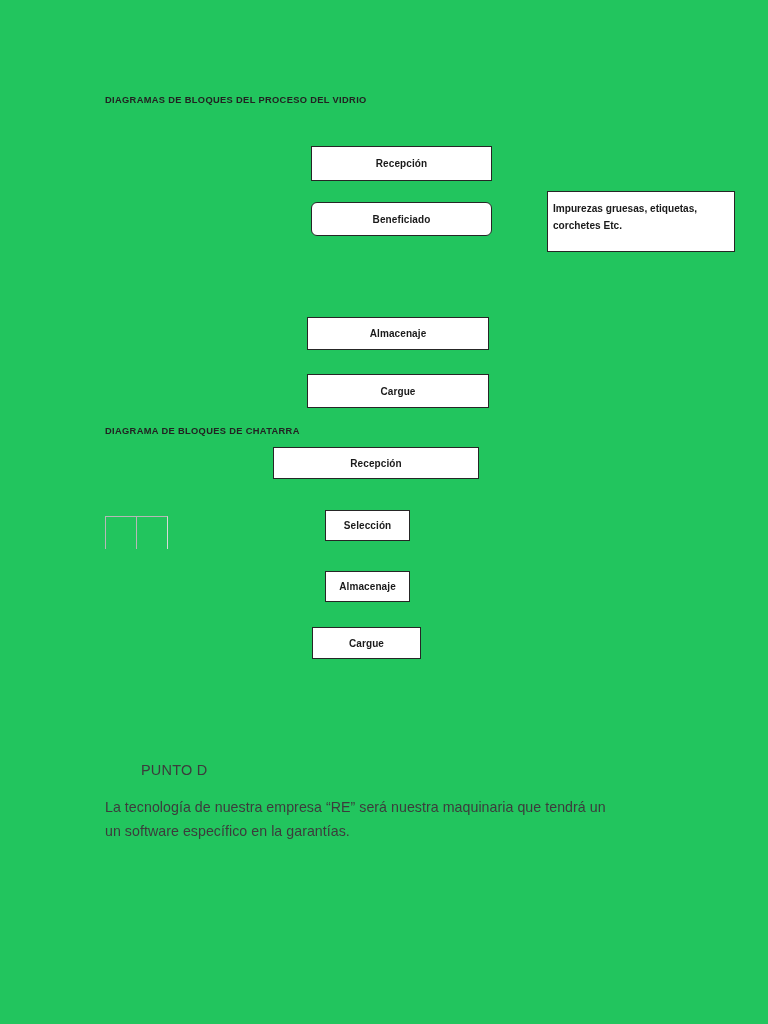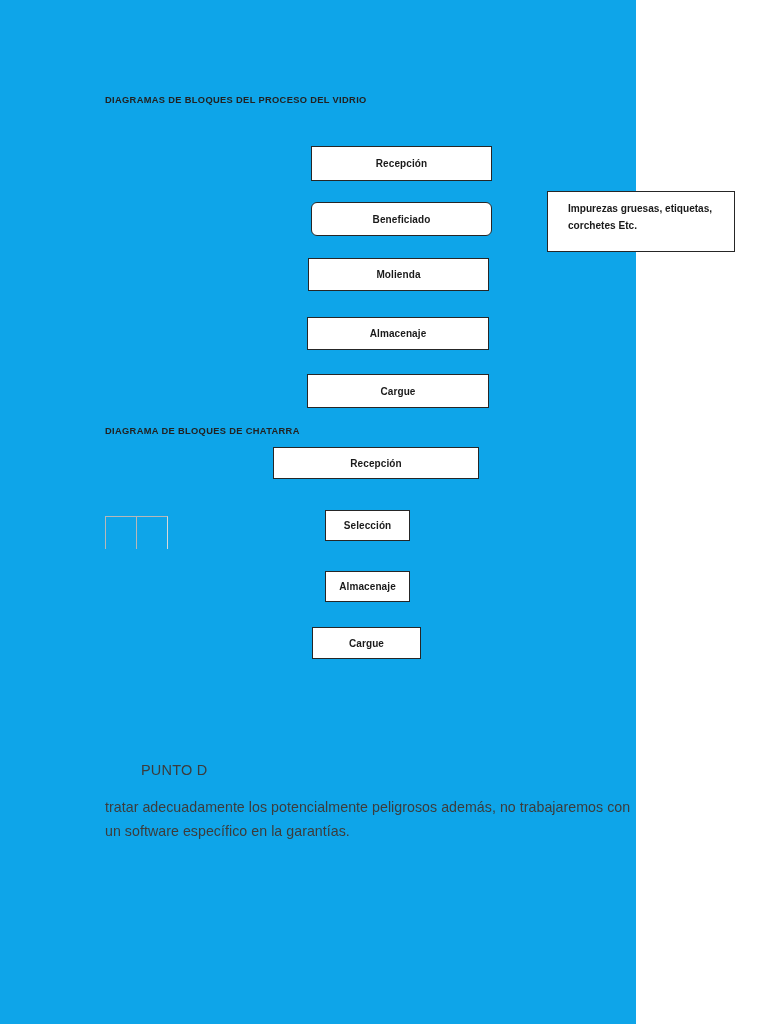--- a/index.html
+++ b/index.html
@@ -13,23 +13,23 @@
     height: 1024px;
     position: relative;
     overflow: hidden;
     font-family: "Liberation Sans", sans-serif;
     -webkit-font-smoothing: antialiased;
   }
 
   .page {
     position: absolute;
     left: 0; top: 0;
-    width: 636px;
+    width: 768px;
     height: 1024px;
-    background: #0ea5e9;
+    background: #22c55e;
   }
 
   
   .section-heading {
     position: absolute;
     font-family: "Liberation Sans", sans-serif;
     font-weight: bold;
     font-size: 9.7px;
     letter-spacing: 0.35px;
     color: #222222;
@@ -56,21 +56,21 @@
     letter-spacing: 0.1px;
     white-space: nowrap;
   }
 
   
   .note-box {
     position: absolute;
     box-sizing: border-box;
     border: 1.4px solid #262626;
     background: #ffffff;
-    padding: 8px 9px 0 20px;
+    padding: 8px 9px 0 5px;
   }
   .note-box .note-line {
     display: block;
     font-family: "Liberation Sans", sans-serif;
     font-weight: bold;
     font-size: 10.3px;
     line-height: 17px;
     color: #1a1a1a;
     white-space: nowrap;
     transform: scaleX(0.98);
@@ -129,23 +129,20 @@
   <div class="section-heading" style="left:105px; top:94px;">DIAGRAMAS DE BLOQUES DEL PROCESO DEL VIDRIO</div>
 
   <div class="flow-box" style="left:311px; top:146px; width:181px; height:35px;">
     <span class="flow-label">Recepción</span>
   </div>
 
   <div class="flow-box" style="left:311px; top:202px; width:181px; height:34px;border-radius:6px;">
     <span class="flow-label">Beneficiado</span>
   </div>
 
-  <div class="flow-box" style="left:308px; top:258px; width:181px; height:33px;">
-    <span class="flow-label">Molienda</span>
-  </div>
 
   <div class="flow-box" style="left:307px; top:317px; width:182px; height:33px;">
     <span class="flow-label">Almacenaje</span>
   </div>
 
   <div class="flow-box" style="left:307px; top:374px; width:182px; height:34px;">
     <span class="flow-label">Cargue</span>
   </div>
 
   <div class="note-box" style="left:547px; top:191px; width:188px; height:61px;">
@@ -172,17 +169,17 @@
   </div>
 
   <div class="stub-table" style="left:105px; top:516px; width:63px; height:33px;">
     <div class="stub-cell divided" style="width:50%;"></div>
     <div class="stub-cell" style="width:50%;"></div>
   </div>
 
   <div class="body-title" style="left:105px; top:762px;">PUNTO D</div>
 
   <div class="body-paragraph" style="left:105px; top:795px;">
-    <span class="para-line">tratar adecuadamente los potencialmente peligrosos además, no trabajaremos con</span>
+    <span class="para-line">La tecnología de nuestra empresa “RE” será nuestra maquinaria que tendrá un</span>
     <span class="para-line">un software específico en la garantías.</span>
   </div>
 
 </div>
 
 </body></html>

